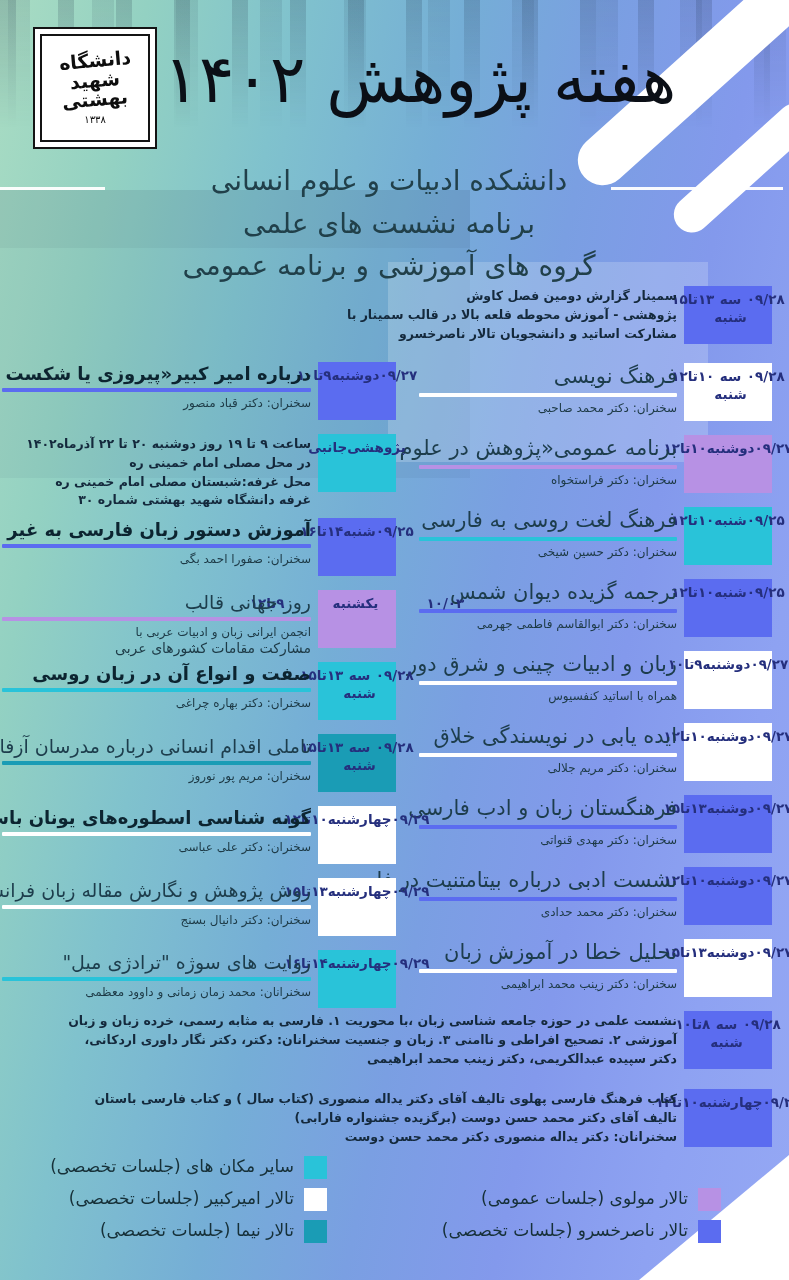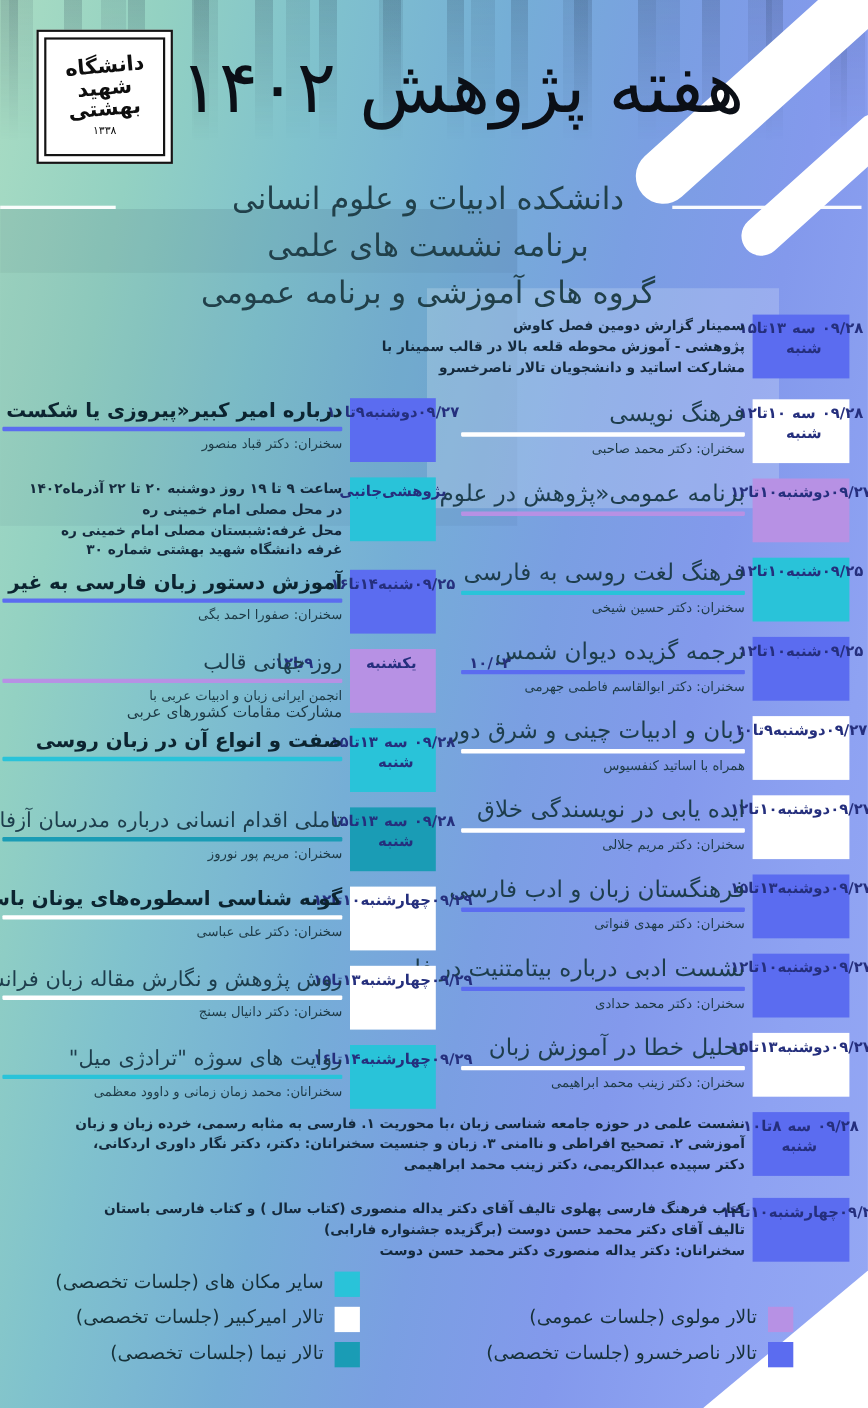--- a/index.html
+++ b/index.html
@@ -136,20 +136,21 @@
     </div>
       <div class="entry session">
       <div class="badge" style="background: rgb(183, 145, 228);">
         <div>۰۹/۲۷</div>
         <div>دوشنبه</div>
         <div>۱۰تا۱۲</div>
       </div>
       <div class="content">
         <div class="title">برنامه عمومی«پژوهش در علوم انسانی»</div>
         <div class="underline" style="background: rgb(183, 145, 228);"></div>
+        <div class="speaker">سخنران: دکتر فراستخواه</div>
 
       </div>
     </div>
       <div class="entry session">
       <div class="badge" style="background: rgb(41, 195, 217);">
         <div>۰۹/۲۵</div>
         <div>شنبه</div>
         <div>۱۰تا۱۲</div>
       </div>
       <div class="content">
@@ -327,20 +328,21 @@
     </div>
       <div class="entry session bold">
       <div class="badge" style="background: rgb(41, 195, 217);">
         <div>۰۹/۲۸</div>
         <div>سه شنبه</div>
         <div>۱۳تا۱۵</div>
       </div>
       <div class="content">
         <div class="title">صفت و انواع آن در زبان روسی</div>
         <div class="underline" style="background: rgb(41, 195, 217);"></div>
+        <div class="speaker">سخنران: دکتر بهاره چراغی</div>
 
       </div>
     </div>
       <div class="entry session">
       <div class="badge" style="background: rgb(26, 156, 181);">
         <div>۰۹/۲۸</div>
         <div>سه شنبه</div>
         <div>۱۳تا۱۵</div>
       </div>
       <div class="content">

